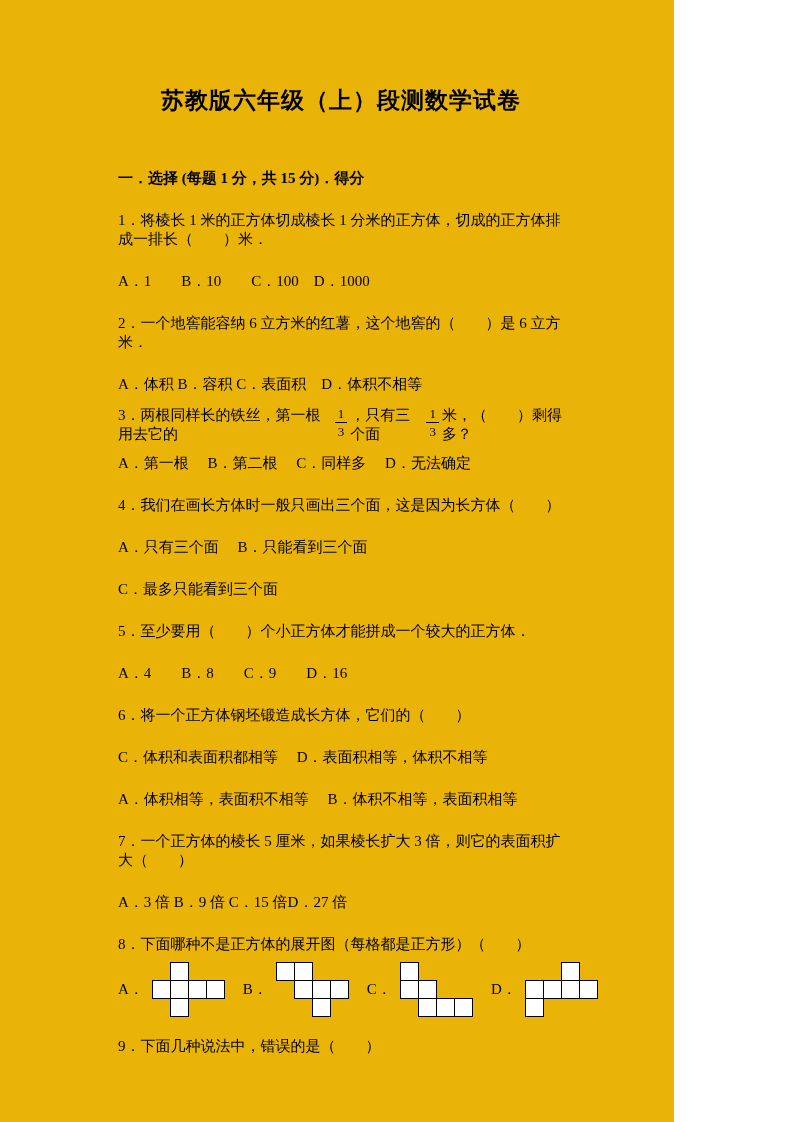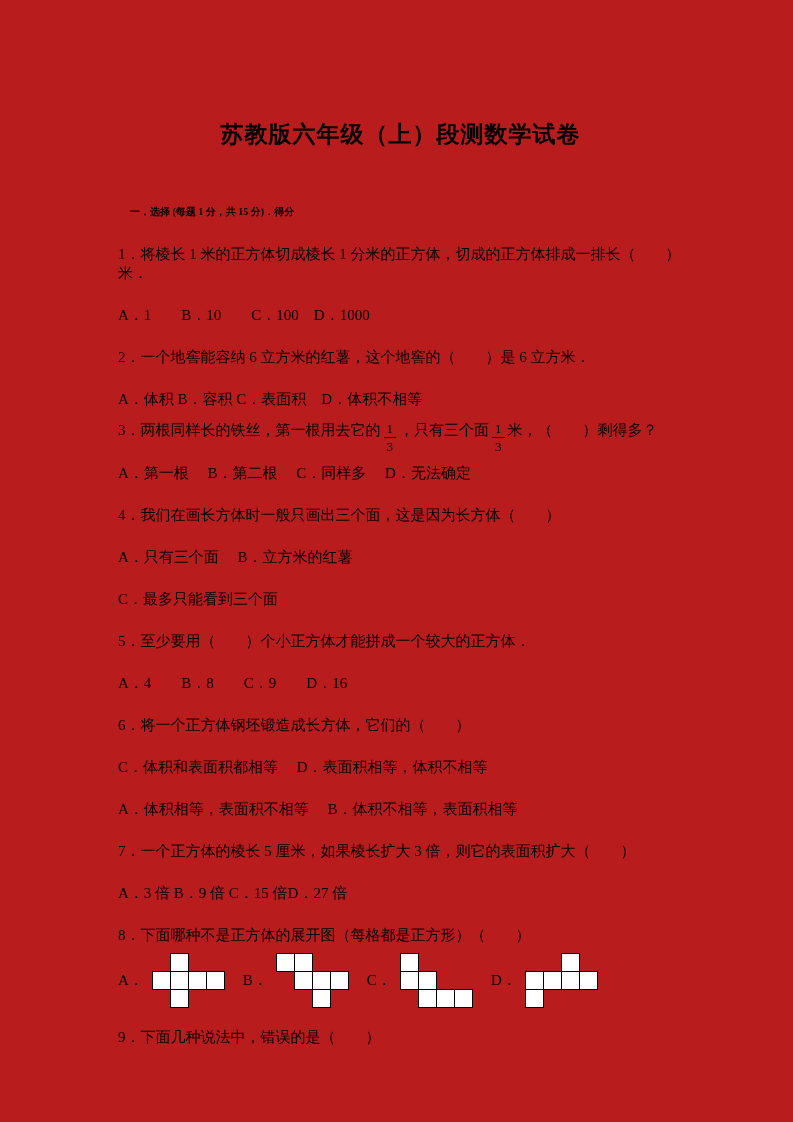--- a/index.html
+++ b/index.html
@@ -10,37 +10,37 @@
   body {
     width: 793px;
     height: 1122px;
     color: #000000;
     font-family: "Liberation Serif", "DejaVu Serif", serif;
     overflow: hidden;
   }
   .page {
     position: relative;
     box-sizing: border-box;
-    width: 793px;
+    width: 674px;
     height: 1122px;
-    padding: 120px 110px 0 118px;
-    background: #b91c1c;
+    padding: 86px 110px 0 118px;
+    background: #eab308;
   }
   .title {
     margin: 0;
     text-align: center;
     font-size: 23px;
     line-height: 28px;
     font-weight: bold;
     font-family: "Liberation Sans", "DejaVu Sans", sans-serif;
     letter-spacing: 1px;
   }
   .section-header {
-    margin: 54px 0 0 12px;
-    font-size: 10px;
+    margin: 54px 0 0 0;
+    font-size: 15px;
     line-height: 20px;
     font-weight: bold;
     white-space: pre-wrap;
   }
   .line {
     margin: 23px 0 0 0;
     font-size: 15px;
     line-height: 19px;
     white-space: pre-wrap;
   }
@@ -120,21 +120,21 @@
     <span>，只有三个面</span>
     <span class="frac">
       <span class="num">1</span>
       <span class="den">3</span>
     </span>
     <span>米，（　　）剩得多？</span>
   </p>
   <p class="line q3-options">A．第一根　 B．第二根　 C．同样多　 D．无法确定</p>
 
   <p class="line">4．我们在画长方体时一般只画出三个面，这是因为长方体（　　）</p>
-  <p class="line">A．只有三个面　 B．立方米的红薯</p>
+  <p class="line">A．只有三个面　 B．只能看到三个面</p>
   <p class="line">C．最多只能看到三个面</p>
 
   <p class="line">5．至少要用（　　）个小正方体才能拼成一个较大的正方体．</p>
   <p class="line">A．4　　B．8　　C．9　　D．16</p>
 
   <p class="line">6．将一个正方体钢坯锻造成长方体，它们的（　　）</p>
   <p class="line">C．体积和表面积都相等　 D．表面积相等，体积不相等</p>
   <p class="line">A．体积相等，表面积不相等　 B．体积不相等，表面积相等</p>
 
   <p class="line">7．一个正方体的棱长 5 厘米，如果棱长扩大 3 倍，则它的表面积扩大（　　）</p>

